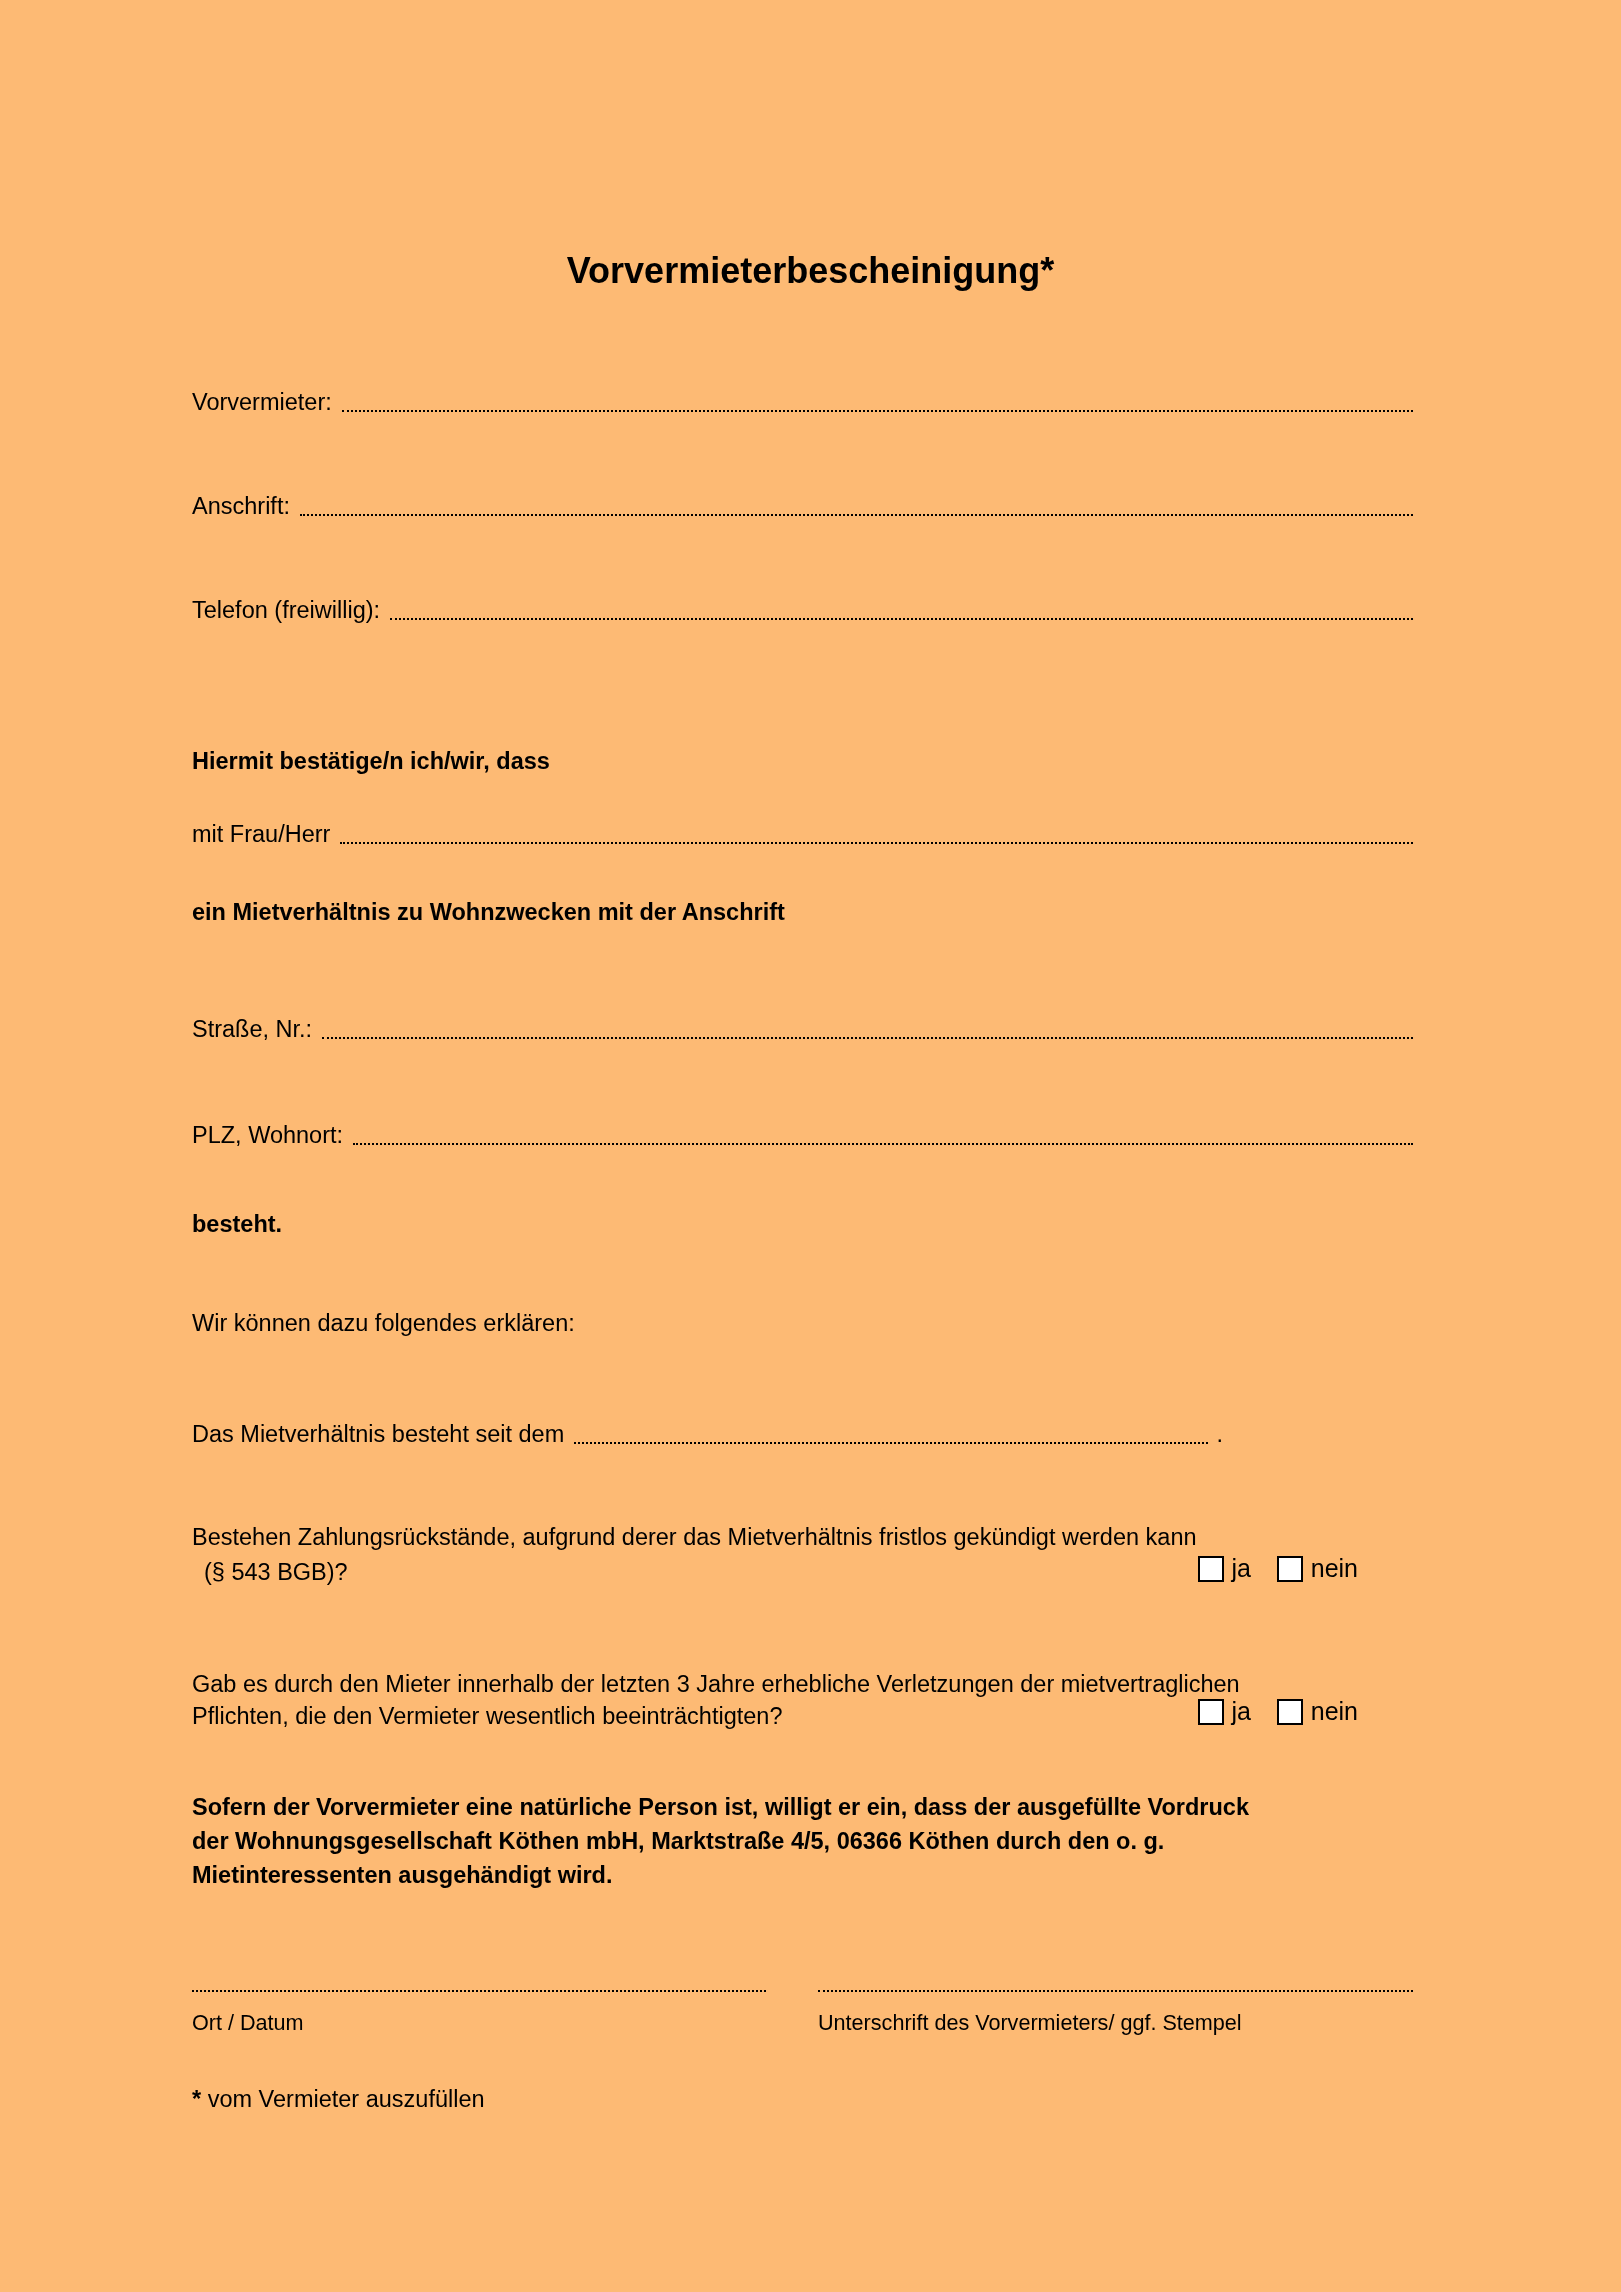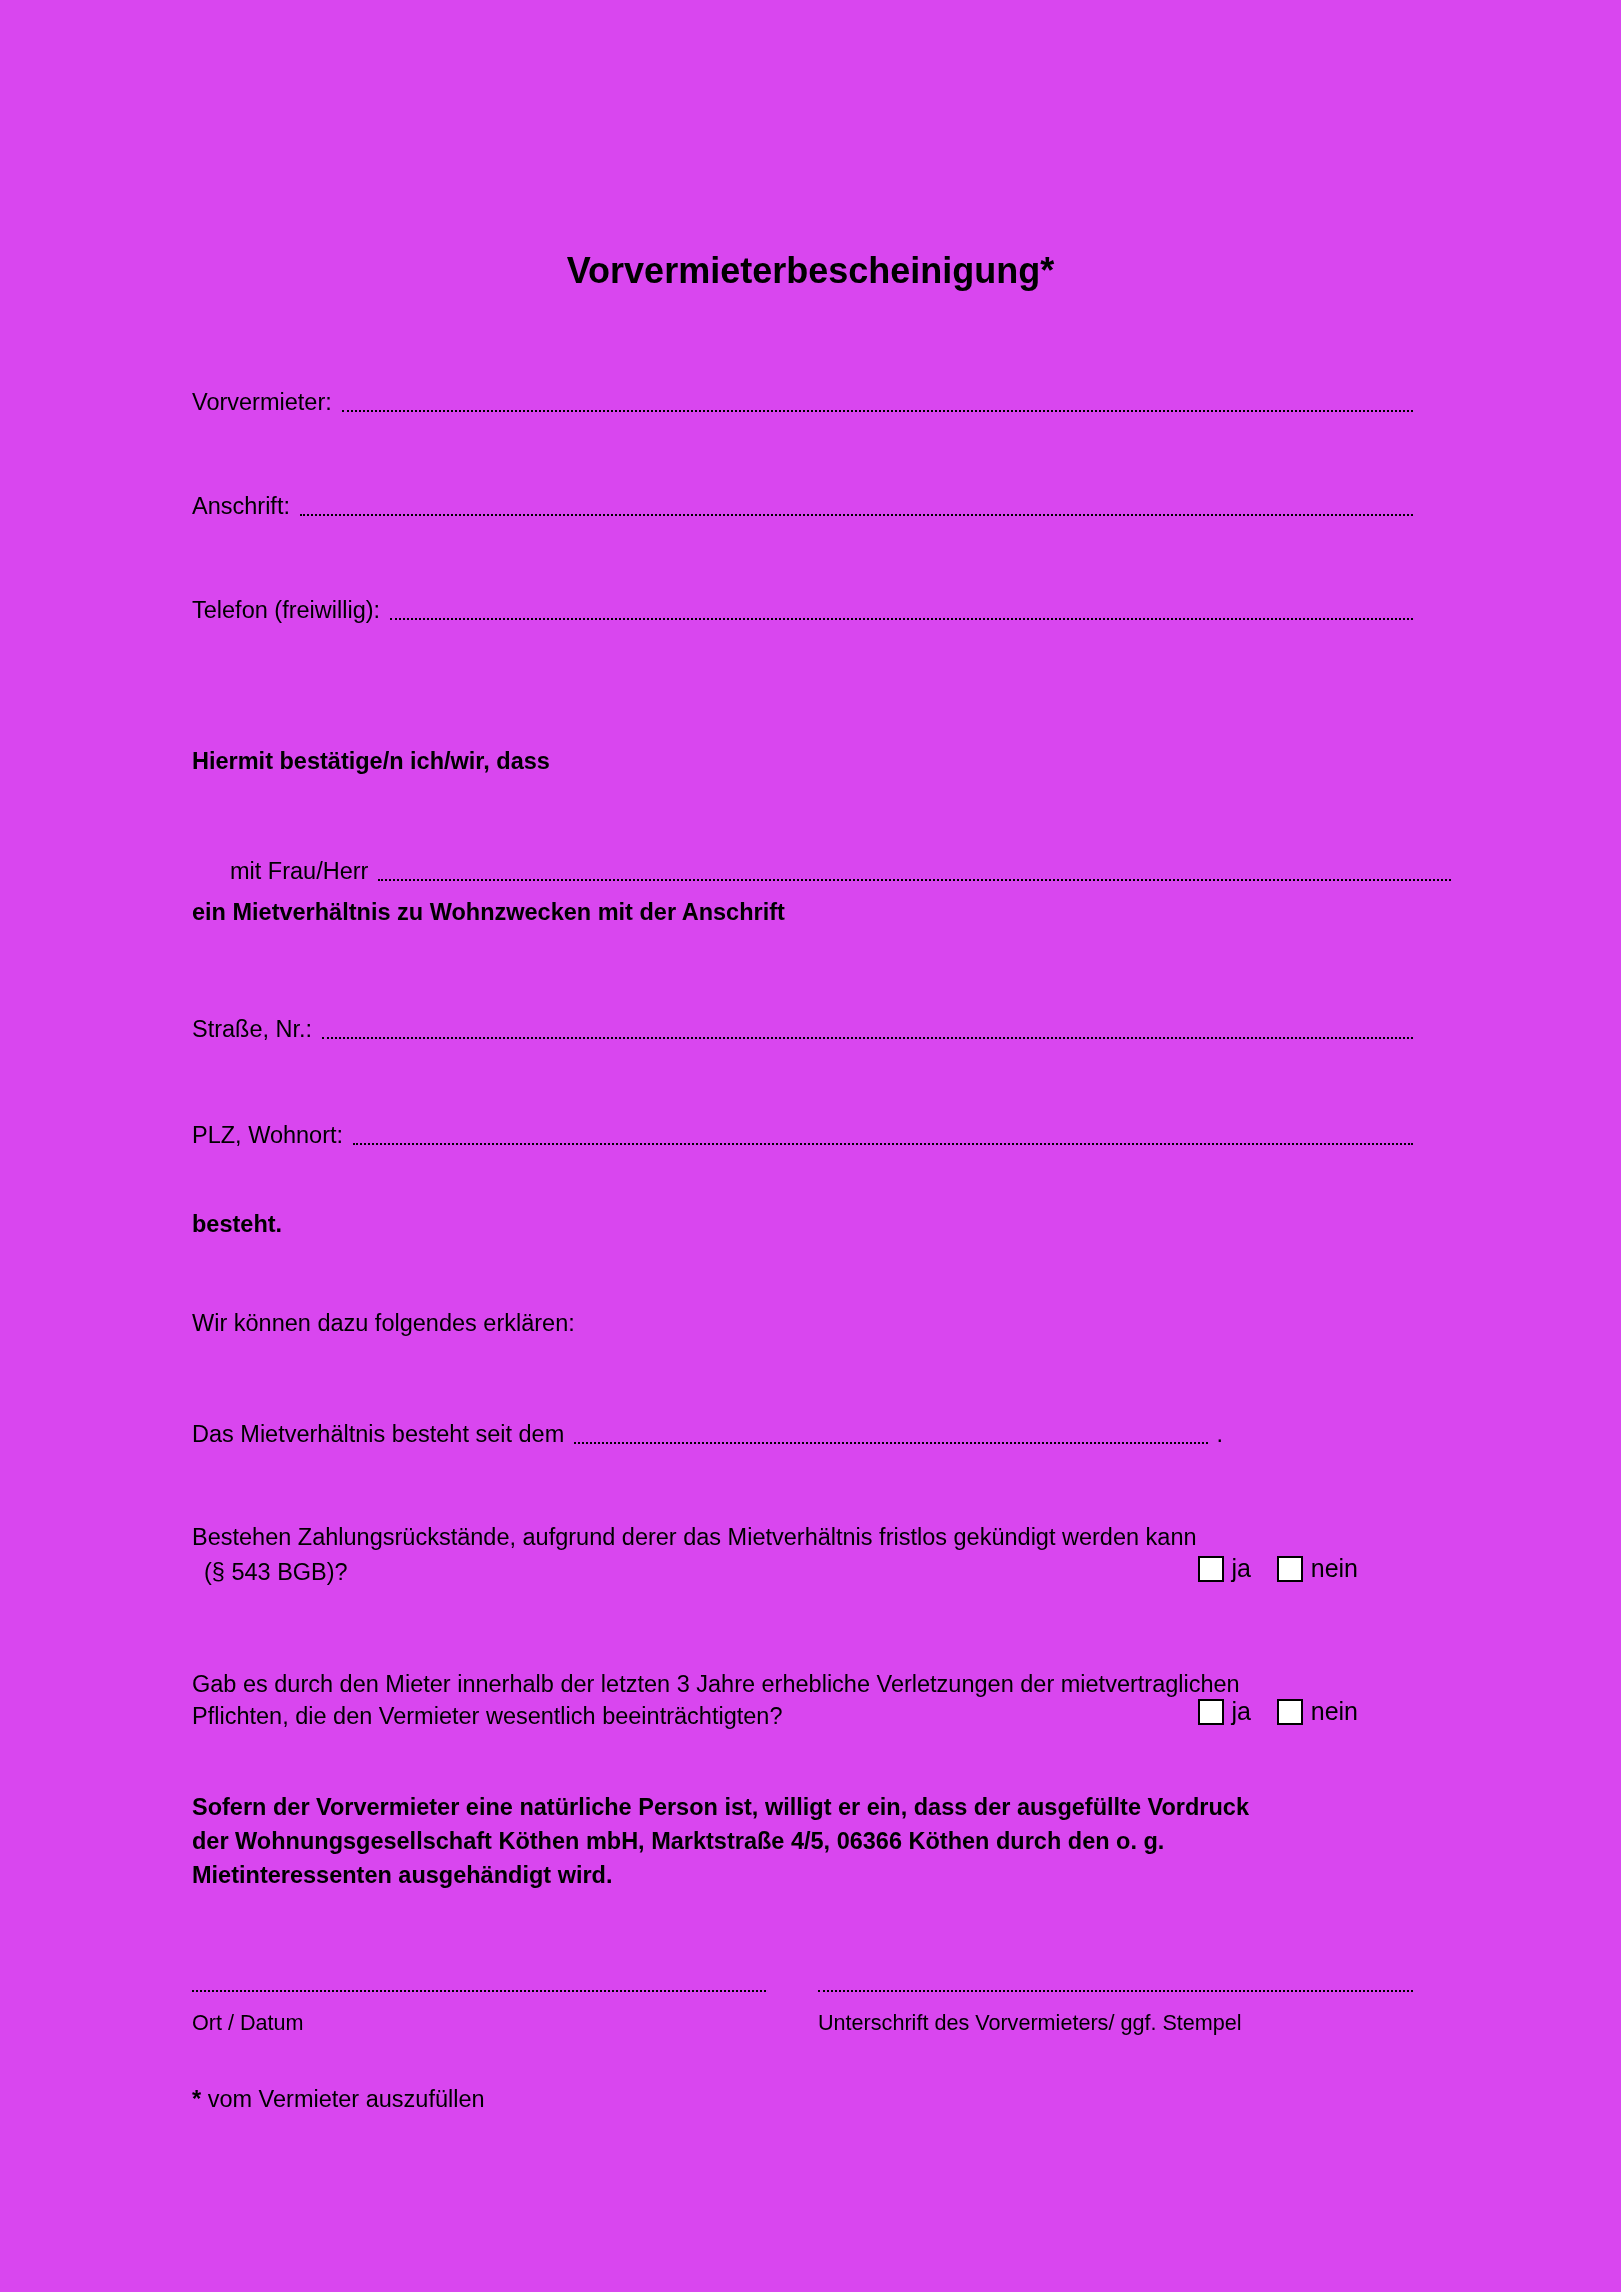--- a/index.html
+++ b/index.html
@@ -4,21 +4,21 @@
 <style>
   html, body {
     margin: 0;
     padding: 0;
     background: #ffffff;
   }
   .page {
     position: relative;
     width: 1621px;
     height: 2293px;
-    background: #d946ef;
+    background: #fdba74;
     font-family: "Liberation Sans", sans-serif;
     color: #000000;
     overflow: hidden;
   }
   .abs { position: absolute; }
   .txt {
     font-size: 23.5px;
     line-height: 28px;
     white-space: nowrap;
   }
@@ -95,21 +95,21 @@
     <span class="leader"></span>
   </div>
 
   <div class="abs fieldrow" style="top:596px;">
     <span class="lbl">Telefon (freiwillig):</span>
     <span class="leader"></span>
   </div>
 
   <div class="abs txt bold" style="left:192px; top:747px;">Hiermit bestätige/n ich/wir, dass</div>
 
-  <div class="abs fieldrow" style="top:857px;margin-left:38px;">
+  <div class="abs fieldrow" style="top:820px;">
     <span class="lbl">mit Frau/Herr</span>
     <span class="leader"></span>
   </div>
 
   <div class="abs txt bold" style="left:192px; top:898px;">ein Mietverhältnis zu Wohnzwecken mit der Anschrift</div>
 
   <div class="abs fieldrow" style="top:1015px;">
     <span class="lbl">Straße, Nr.:</span>
     <span class="leader"></span>
   </div>

